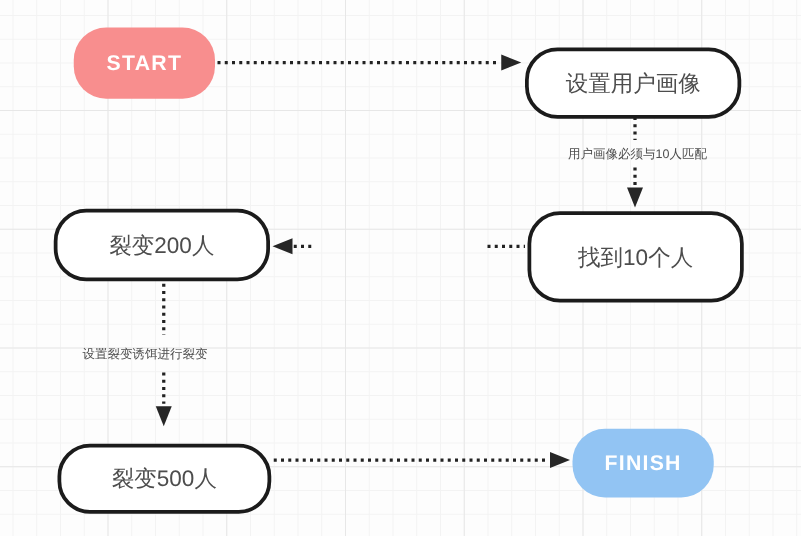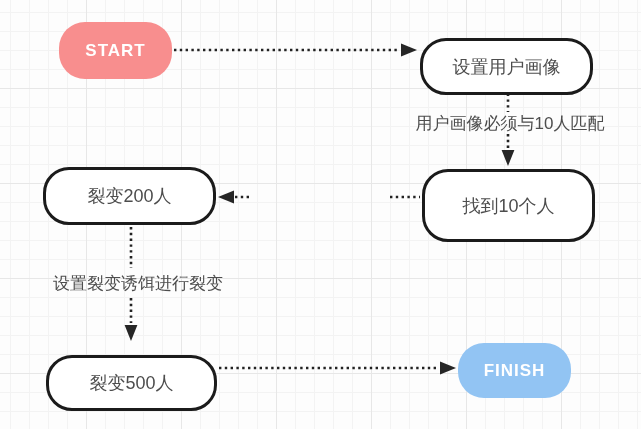--- a/index.html
+++ b/index.html
@@ -53,28 +53,28 @@
   }
   .n-start      { left: 59px;  top: 22px;  width: 113px; height: 57px; }
   .n-setprofile { left: 420px; top: 22px;  width: 173px; height: 57px; margin-top: 16px; }
   .n-findten    { left: 422px; top: 169px; width: 173px; height: 73px; }
   .n-f200       { left: 43px;  top: 167px; width: 173px; height: 58px; }
   .n-f500       { left: 46px;  top: 355px; width: 171px; height: 56px; }
   .n-finish     { left: 458px; top: 343px; width: 113px; height: 55px; }
   .edge-label {
     position: absolute;
     transform: translate(-50%, -50%);
-    font-size: 17px;
+    font-size: 10px;
     color: #4d4d4d;
     white-space: nowrap;
     pointer-events: none;
   }
   .el-match   { left: 510px; top: 123px; }
   .el-moments { left: 320px; top: 197px; }
-  .el-bait    { left: 138px; top: 283px; font-family: Liberation Mono, monospace; }
+  .el-bait    { left: 116px; top: 283px; font-family: Liberation Mono, monospace; }
 </style>
 </head>
 <body>
 
 <div class="canvas">
 
   <svg class="edges" viewBox="0 0 641 429">
     <g stroke="#222222" stroke-width="2.6" stroke-dasharray="2.4 3.4" fill="none">
       <path d="M174,50 H400"></path>
       <polygon points="417,50 401,43.6 401,56.4" fill="#262626" stroke="none"></polygon>

